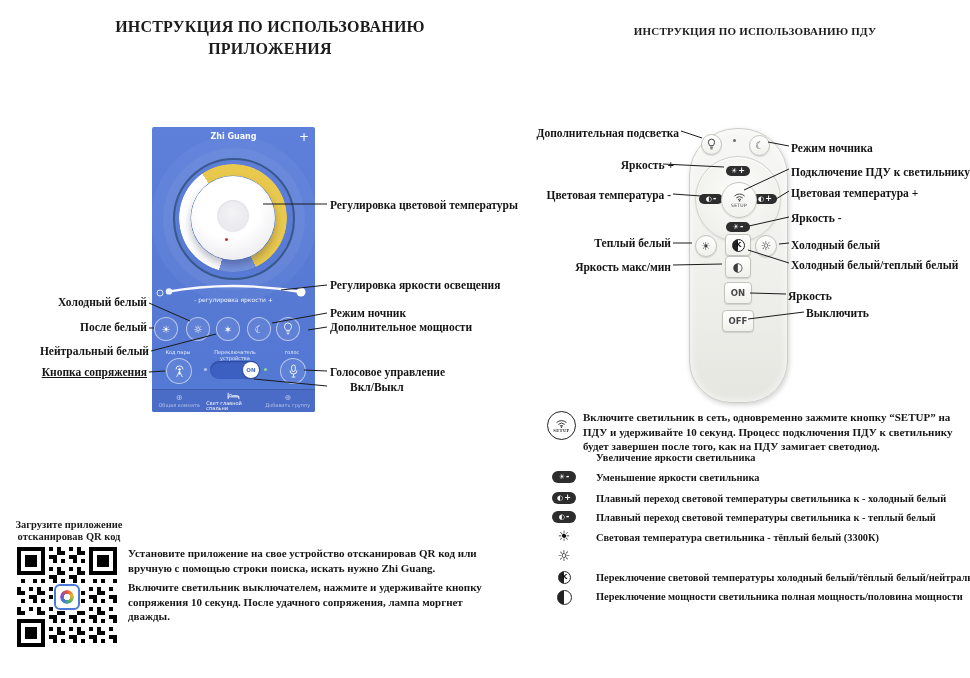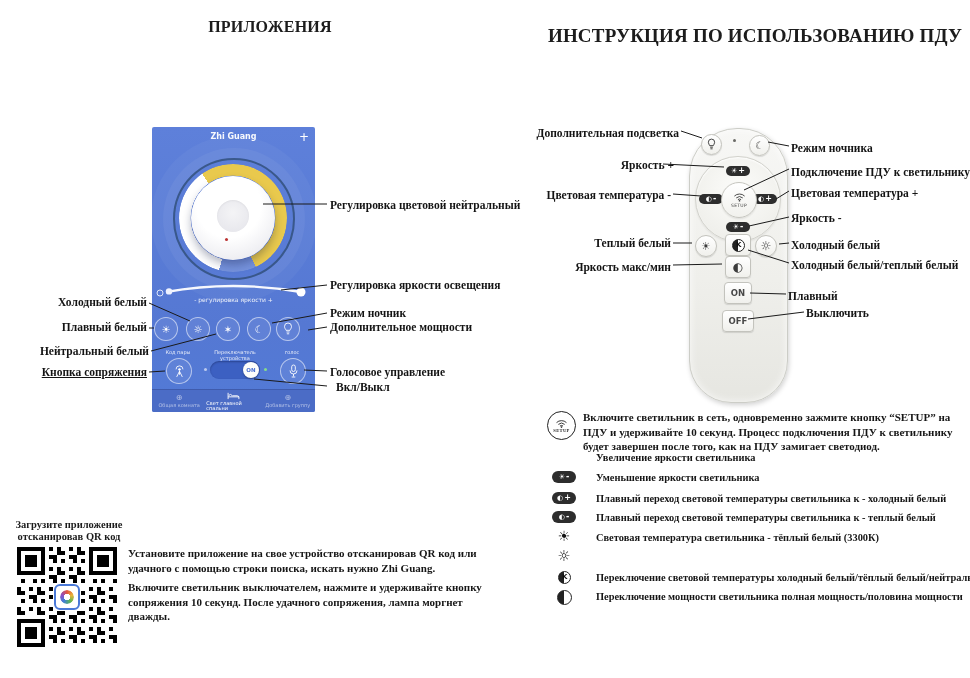--- a/index.html
+++ b/index.html
@@ -117,23 +117,24 @@
              mask:radial-gradient(closest-side,transparent 45%,#000 46%);}
   .para{position:absolute;left:128px;width:360px;font:bold 11px "Liberation Serif",serif;line-height:1.32;color:#161616;}
   .svgic{display:block;}
 </style>
 </head>
 <body>
 
 <div class="page">
 
   <div class="title" style="left:60px;top:16px;width:420px;font-size:16px;line-height:1.35;">
+    <div>ИНСТРУКЦИЯ ПО ИСПОЛЬЗОВАНИЮ</div>
     <div>ПРИЛОЖЕНИЯ</div>
   </div>
-  <div class="title" style="left:545px;top:25px;width:420px;font-size:19px;">ИНСТРУКЦИЯ ПО ИСПОЛЬЗОВАНИЮ ПДУ</div>
+  <div class="title" style="left:545px;top:25px;width:420px;font-size:11px;">ИНСТРУКЦИЯ ПО ИСПОЛЬЗОВАНИЮ ПДУ</div>
 
   <div class="app">
     <div class="app-header">
       <span class="app-title">Zhi Guang</span>
       <span class="app-plus">+</span>
     </div>
     <div class="dial-outer"></div>
     <div class="dial-ring"></div>
     <div class="dial">
       <div class="dial-inner"></div>
@@ -200,30 +201,30 @@
         <span>Свет главной спальни</span>
       </div>
       <div class="tab">
         <span class="tico">⊕</span>
         <span>Добавить группу</span>
       </div>
     </div>
   </div>
 
   <div class="co co-l" style="right:823px;top:296px;">Холодный белый</div>
-  <div class="co co-l" style="right:823px;top:321px;">Плавный белый</div>
+  <div class="co co-l" style="right:823px;top:321px;">После белый</div>
   <div class="co co-l" style="right:821px;top:345px;">Нейтральный белый</div>
   <div class="co co-l" style="right:823px;top:366px;text-decoration:underline;">Кнопка сопряжения</div>
 
-  <div class="co co-r" style="left:330px;top:199px;">Регулировка цветовой нейтральный</div>
+  <div class="co co-r" style="left:330px;top:199px;">Регулировка цветовой температуры</div>
   <div class="co co-r" style="left:330px;top:279px;">Регулировка яркости освещения</div>
   <div class="co co-r" style="left:330px;top:307px;">Режим ночник</div>
   <div class="co co-r" style="left:330px;top:321px;">Дополнительное мощности</div>
   <div class="co co-r" style="left:330px;top:366px;">Голосовое управление</div>
-  <div class="co co-r" style="left:336px;top:381px;">Вкл/Выкл</div>
+  <div class="co co-r" style="left:350px;top:381px;">Вкл/Выкл</div>
 
   <div class="remote">
     <div class="rbtn rround" style="left:11px;top:5px;width:19px;height:19px;">
       <svg class="svgic" width="9" height="13" viewBox="0 0 10 14">
         <path d="M5 1a3.5 3.5 0 0 1 3.5 3.5c0 1.8-1.2 2.6-1.5 3.8h-4C2.7 7.1 1.5 6.3 1.5 4.5A3.5 3.5 0 0 1 5 1z" fill="none" stroke="#333" stroke-width="1"></path>
         <path d="M3.5 10h3M3.8 11.8h2.4" stroke="#333" stroke-width="1"></path>
       </svg>
     </div>
     <span style="position:absolute;left:43px;top:10px;width:3px;height:3px;border-radius:50%;background:#6a6a66;"></span>
     <div class="rbtn rround" style="left:59px;top:6px;width:19px;height:19px;font-size:10px;">
@@ -281,21 +282,21 @@
   <div class="co co-l" style="right:299px;top:189px;">Цветовая температура -</div>
   <div class="co co-l" style="right:299px;top:237px;">Теплый белый</div>
   <div class="co co-l" style="right:299px;top:261px;">Яркость макс/мин</div>
 
   <div class="co co-r" style="left:791px;top:142px;">Режим ночника</div>
   <div class="co co-r" style="left:791px;top:166px;">Подключение ПДУ к светильнику</div>
   <div class="co co-r" style="left:791px;top:187px;">Цветовая температура +</div>
   <div class="co co-r" style="left:791px;top:212px;">Яркость -</div>
   <div class="co co-r" style="left:791px;top:239px;">Холодный белый</div>
   <div class="co co-r" style="left:791px;top:259px;">Холодный белый/теплый белый</div>
-  <div class="co co-r" style="left:788px;top:290px;">Плавный</div>
+  <div class="co co-r" style="left:788px;top:290px;">Яркость</div>
   <div class="co co-r" style="left:806px;top:307px;">Выключить</div>
 
   <div class="note-icon">
     <svg class="svgic" width="13" height="9" viewBox="0 0 14 10">
       <path d="M1.5 4a8 8 0 0 1 11 0M3.5 6a5.3 5.3 0 0 1 7 0M5.3 7.8a2.8 2.8 0 0 1 3.4 0" fill="none" stroke="#222" stroke-width="1"></path>
       <circle cx="7" cy="9" r=".9" fill="#222"></circle>
     </svg>
     <span class="setup-txt">SETUP</span>
   </div>
   <div class="note-text">Включите светильник в сеть, одновременно зажмите кнопку “SETUP” на ПДУ и удерживайте 10 секунд. Процесс подключения ПДУ к светильнику будет завершен после того, как на ПДУ замигает светодиод.</div>
@@ -474,21 +475,21 @@
       <i style="left:76px;top:92px"></i>
       <i style="left:84px;top:92px"></i>
       <i style="left:96px;top:92px"></i>
     <span class="finder" style="left:0;top:0;"></span>
     <span class="finder" style="right:0;top:0;"></span>
     <span class="finder" style="left:0;bottom:0;"></span>
     <span class="qr-logo">
         <b></b>
       </span>
   </div>
-  <div class="para" style="top:546px;">Установите приложение на свое устройство отсканировав QR код или удачного с помощью строки поиска, искать нужно Zhi Guang.</div>
+  <div class="para" style="top:546px;">Установите приложение на свое устройство отсканировав QR код или вручную с помощью строки поиска, искать нужно Zhi Guang.</div>
   <div class="para" style="top:580px;">Включите светильник выключателем, нажмите и удерживайте кнопку сопряжения 10 секунд. После удачного сопряжения, лампа моргнет дважды.</div>
 
   <svg class="leaders" width="970" height="678">
 
     <line x1="263" y1="204" x2="327" y2="204"></line>
     <line x1="281" y1="290" x2="327" y2="285"></line>
     <line x1="272" y1="323" x2="327" y2="313"></line>
     <line x1="308" y1="330" x2="327" y2="327"></line>
     <line x1="304" y1="370" x2="327" y2="371"></line>
     <line x1="254" y1="379" x2="327" y2="386"></line>

